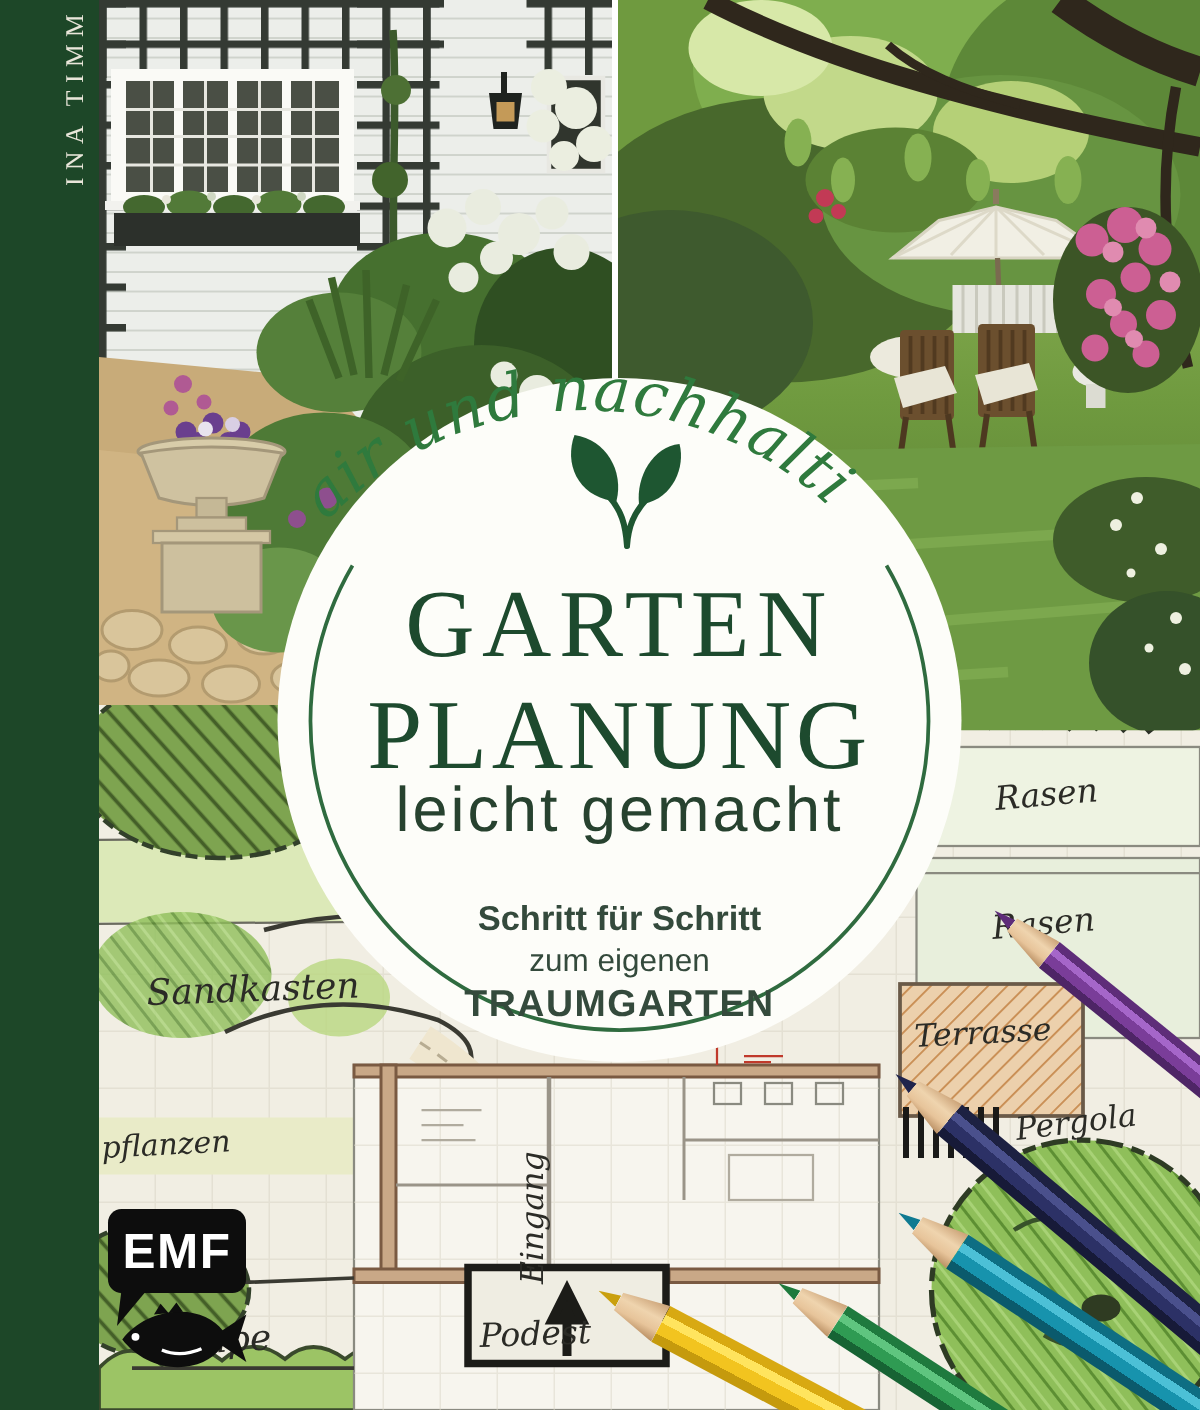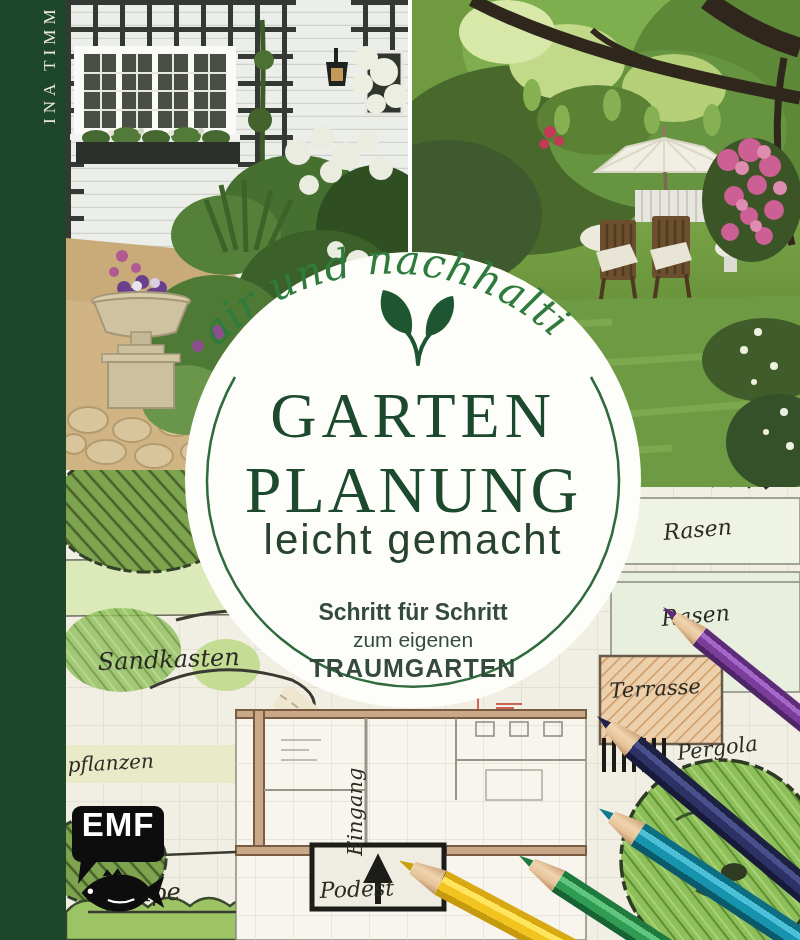--- a/index.html
+++ b/index.html
@@ -35,21 +35,21 @@
   .badge-bg{position:absolute;left:185px;top:252px;width:456px;height:456px;border-radius:50%;
     background:#fdfdf9;z-index:4;}
   .badge{position:absolute;left:163px;top:230px;width:500px;height:500px;z-index:4;overflow:visible;}
   .t-script{font-family:"DejaVu Serif",serif;font-style:italic;fill:#2f7a3d;}
   .t-title{font-family:"Liberation Serif",serif;fill:#1d4a2e;}
   .t-sub{font-family:"Liberation Sans",sans-serif;fill:#27422f;}
   .t-claim{font-family:"Liberation Sans",sans-serif;fill:#344a3c;}
   
   .emf{position:absolute;left:72px;top:806px;z-index:6;width:100px;height:116px;}
   .emf-bubble{position:absolute;left:0;top:0;width:92px;height:56px;background:#0d0d0d;border-radius:9px;
-    display:flex;justify-content:center;}
+    display:flex;align-items:center;justify-content:center;}
   .emf-bubble span{color:#ffffff;font-weight:bold;font-size:33px;letter-spacing:1px;font-family:"Liberation Sans",sans-serif;}
   .emf-tail{position:absolute;left:6px;top:54px;width:20px;height:24px;background:#0d0d0d;
     clip-path:polygon(0 100%,15% 0,100% 0);}
   .emf-fish{position:absolute;left:6px;top:62px;}
 </style>
 </head>
 <body>
 
 <div class="cover">
 

